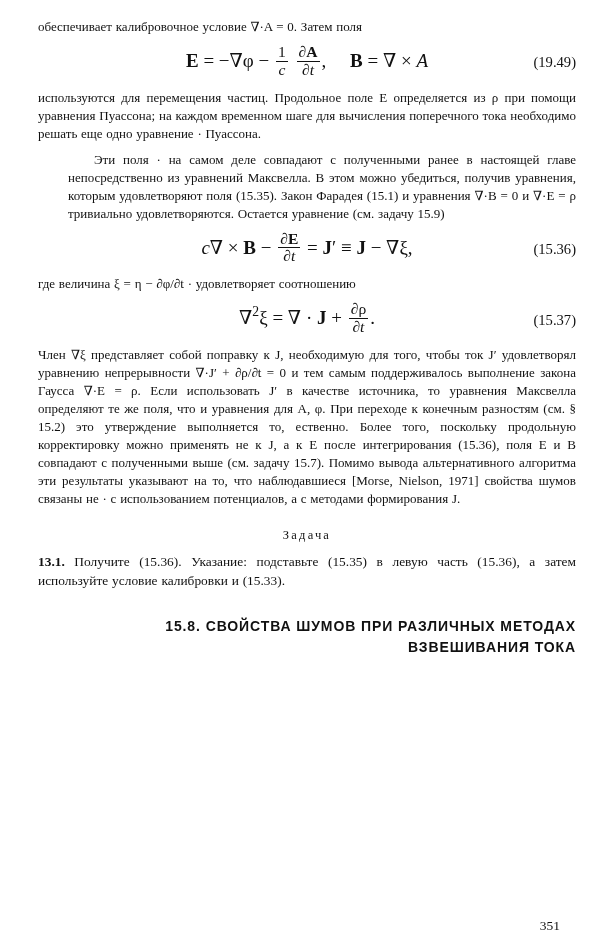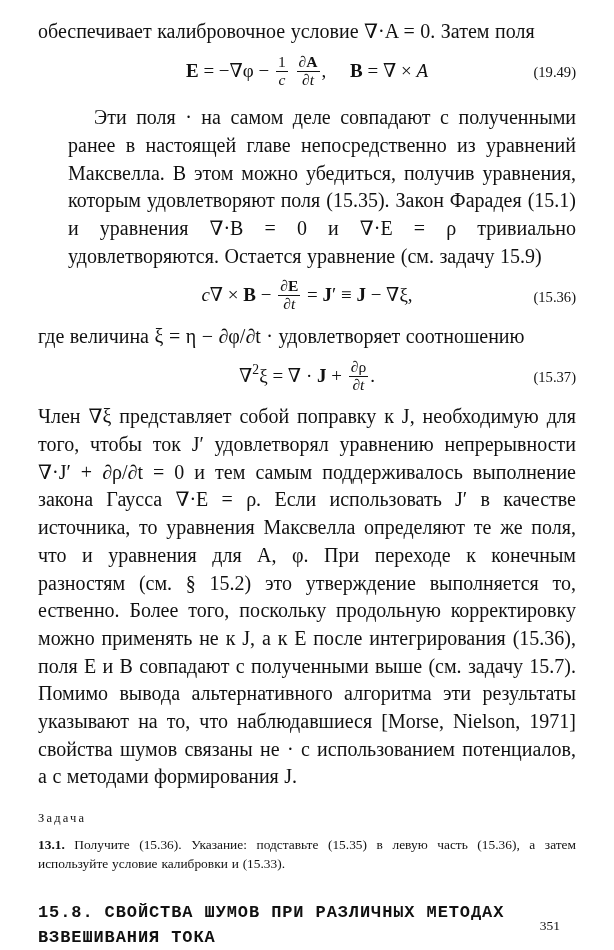--- a/index.html
+++ b/index.html
@@ -15,21 +15,21 @@
   }
   .page {
     position: relative;
     width: 614px;
     height: 950px;
     box-sizing: border-box;
     padding: 18px 38px 0 38px;
   }
   p {
     margin: 0;
-    font-size: 20px;
+    font-size: 13px;
     line-height: 1.385;
     text-align: justify;
     text-justify: inter-word;
     word-spacing: 0.5px;
   }
   .para {
     margin-bottom: 2px;
   }
   .indent {
     text-indent: 26px;
@@ -70,41 +70,42 @@
     display: block;
     padding: 0 2px;
     border-bottom: 1px solid #111;
   }
   .frac .den {
     display: block;
     padding: 0 2px;
   }
   .sup { vertical-align: super; font-size: 0.72em; }
   .task-head {
+    text-align: center;
     font-size: 12.5px;
     letter-spacing: 2.2px;
     margin: 20px 0 10px 0;
   }
   .problem {
     font-size: 13.4px;
     line-height: 1.4;
     text-align: justify;
     margin: 0 0 4px 0;
   }
   .problem .num {
     font-weight: bold;
   }
   .sec-head {
-    text-align: left;
+    text-align: right;
     font-weight: bold;
-    font-size: 17px;
+    font-size: 14px;
     letter-spacing: 0.9px;
     line-height: 1.5;
     margin: 26px 0 16px 0;
-    font-family: Liberation Mono, monospace;
+    font-family: Liberation Sans, sans-serif;
   }
   .page-num {
     position: absolute;
     right: 54px;
     bottom: 16px;
     font-size: 13.5px;
   }
   .spacer-6 { height: 6px; }
 </style>
 </head>
@@ -118,20 +119,21 @@
     <div class="eq-center math">
       <span class="bf">E</span> = −∇φ −
       <span class="frac"><span class="num">1</span><span class="den"><span class="it">c</span></span></span>
       <span class="frac"><span class="num">∂<span class="bf">A</span></span><span class="den">∂<span class="it">t</span></span></span>,
       &nbsp;&nbsp;&nbsp;
       <span class="bf">B</span> = ∇ × <span class="it">A</span>
     </div>
     <div class="eq-num">(19.49)</div>
   </div>
 
+  <p class="para math">используются  для  перемещения  частиц.  Продольное  поле  E определяется  из ρ  при  помощи  уравнения  Пуассона;  на  каждом временном  шаге  для  вычисления  поперечного  тока  необходимо решать  еще  одно  уравнение · Пуассона.</p>
 
   <div class="spacer-6"></div>
 
   <p class="para indent math">Эти  поля · на  самом  деле  совпадают  с  полученными  ранее  в настоящей  главе  непосредственно  из  уравнений  Максвелла.  В этом  можно  убедиться,  получив  уравнения,  которым  удовлетворяют  поля  (15.35).  Закон  Фарадея  (15.1)  и  уравнения  ∇·B = 0  и ∇·E = ρ   тривиально   удовлетворяются.   Остается   уравнение (см. задачу  15.9)</p>
 
   <div class="eq-block">
     <div class="eq-center math">
       <span class="it">c</span>∇ × <span class="bf">B</span> −
       <span class="frac"><span class="num">∂<span class="bf">E</span></span><span class="den">∂<span class="it">t</span></span></span>
       = <span class="bf">J</span>′ ≡ <span class="bf">J</span> − ∇ξ,

